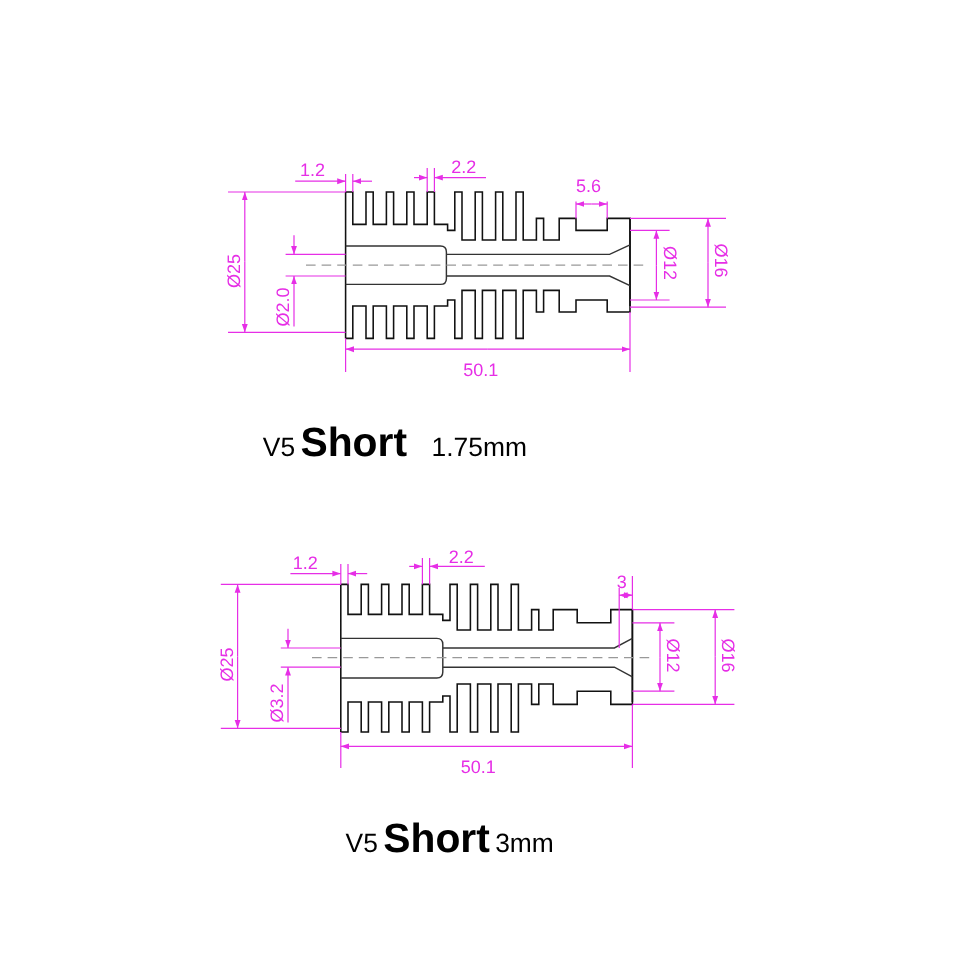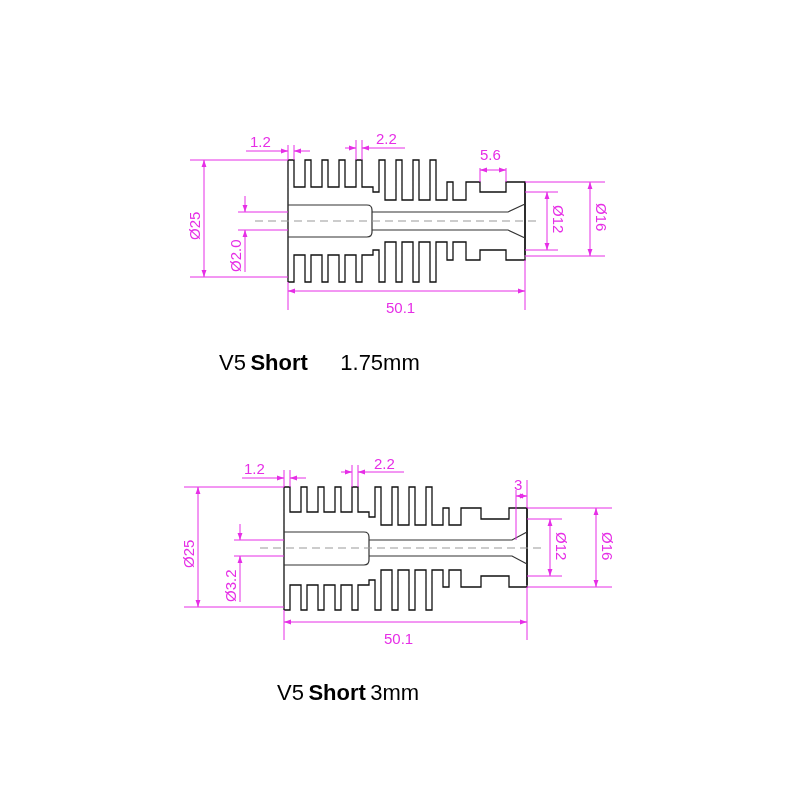--- a/index.html
+++ b/index.html
@@ -8,21 +8,21 @@
   svg { position: absolute; left: 0; top: 0; }
   .part { fill: none; stroke: #111111; stroke-width: 1.3; }
   .bore { fill: none; stroke: #333333; stroke-width: 1.2; }
   .center { stroke: #999999; stroke-width: 1; stroke-dasharray: 8 5; }
   .dim { stroke: #e62ee6; stroke-width: 1; fill: none; }
   .arrow { fill: #e62ee6; }
   .dimtxt { fill: #e62ee6; font-family: "Liberation Sans", sans-serif; font-size: 15px; }
   .caption { position: absolute; color: #000; font-family: "Liberation Sans", sans-serif;
              white-space: nowrap; }
   .caption .big { font-size: 22px; }
-  .caption .bold { font-size: 22px; font-weight: bold; }
+  .caption .bold { font-size: 34px; font-weight: bold; }
 </style>
 </head>
 <body>
 
 <svg width="800" height="800" viewBox="0 0 800 800">
   <defs>
     <marker id="ar" viewBox="0 0 10 10" refX="10" refY="5" markerWidth="7" markerHeight="7" orient="auto-start-reverse">
       <path d="M0,1.5 L10,5 L0,8.5 z" class="arrow"></path>
     </marker>
   </defs>
@@ -166,20 +166,20 @@
       <line class="dim" x1="405" y1="622" x2="284" y2="622" marker-end="url(#ar)"></line>
       <line class="dim" x1="405" y1="622" x2="527" y2="622" marker-end="url(#ar)"></line>
       <text class="dimtxt" x="384" y="644">50.1</text>
     </g>
   </g>
 </svg>
 
 <div class="caption" style="left:219px; top:350px;">
   <span class="big">V5</span>
   <span class="bold">Short</span>
-  <span class="big" style="margin-left:28px;">1.75mm</span>
+  <span class="big" style="margin-left:16px;">1.75mm</span>
 </div>
 
-<div class="caption" style="left:277px; top:680px;">
+<div class="caption" style="left:288px; top:680px;">
   <span class="big">V5</span>
   <span class="bold">Short</span>
   <span class="big">3mm</span>
 </div>
 
 </body></html>

